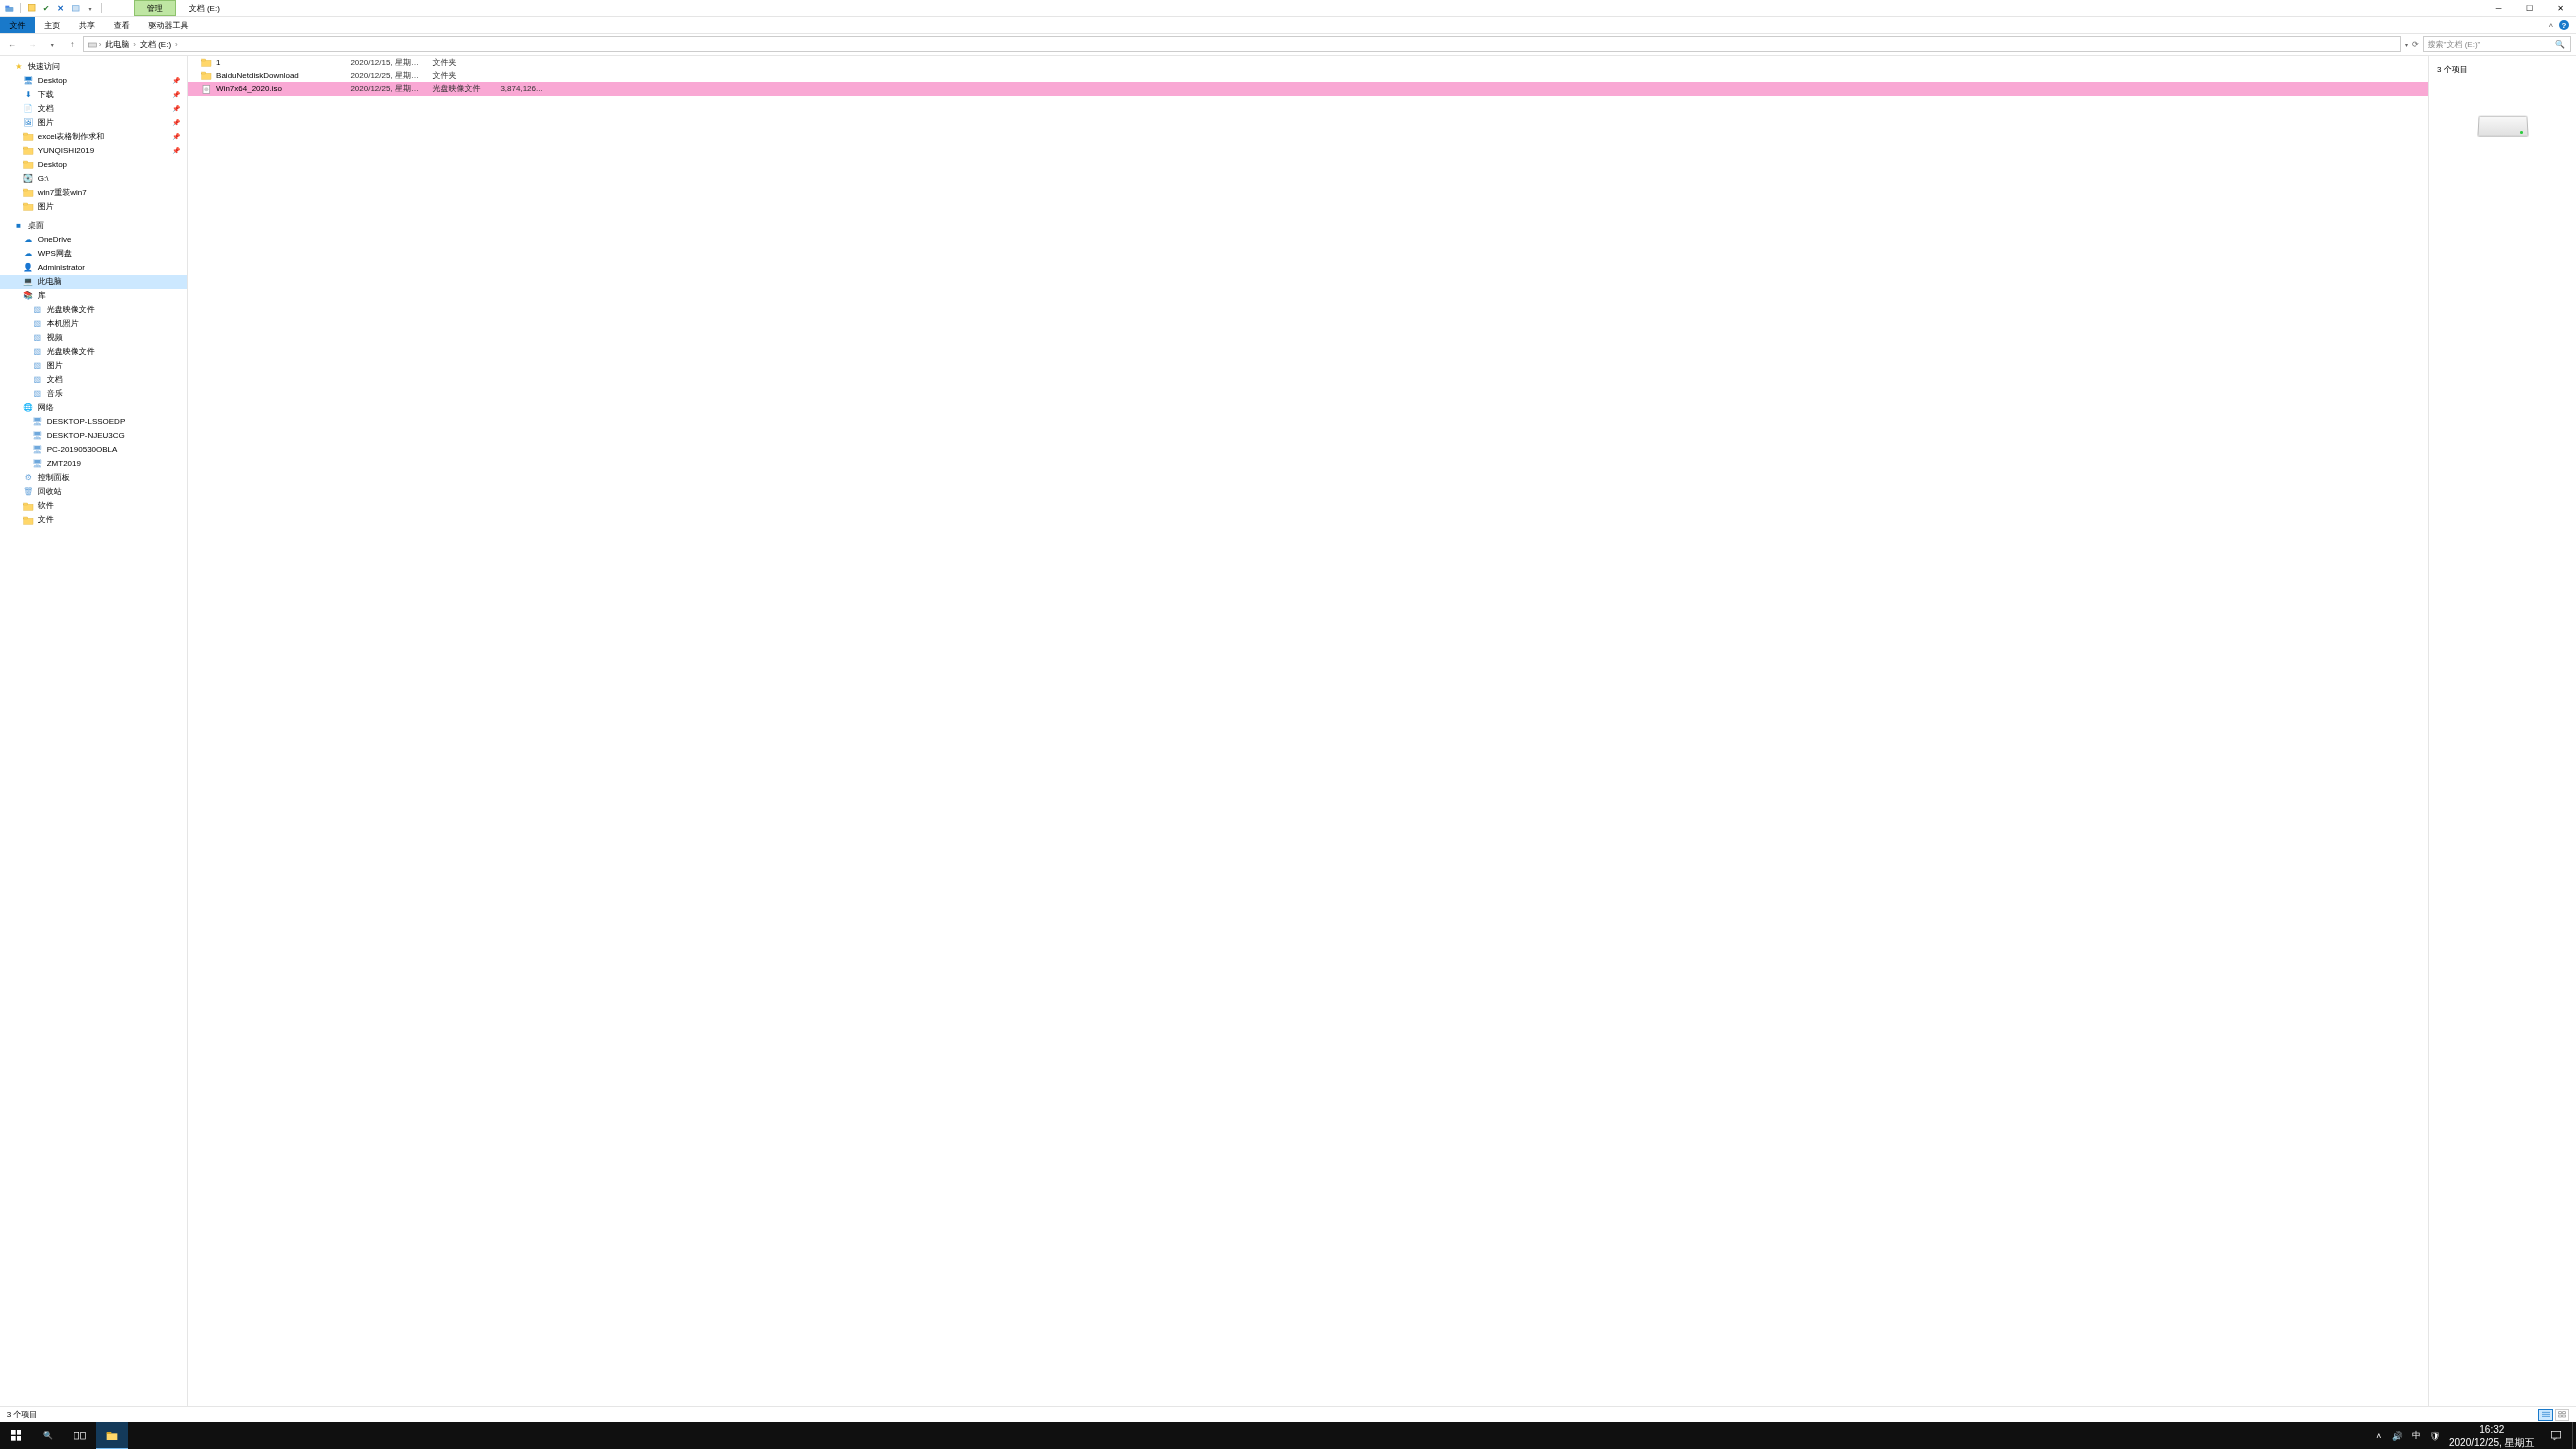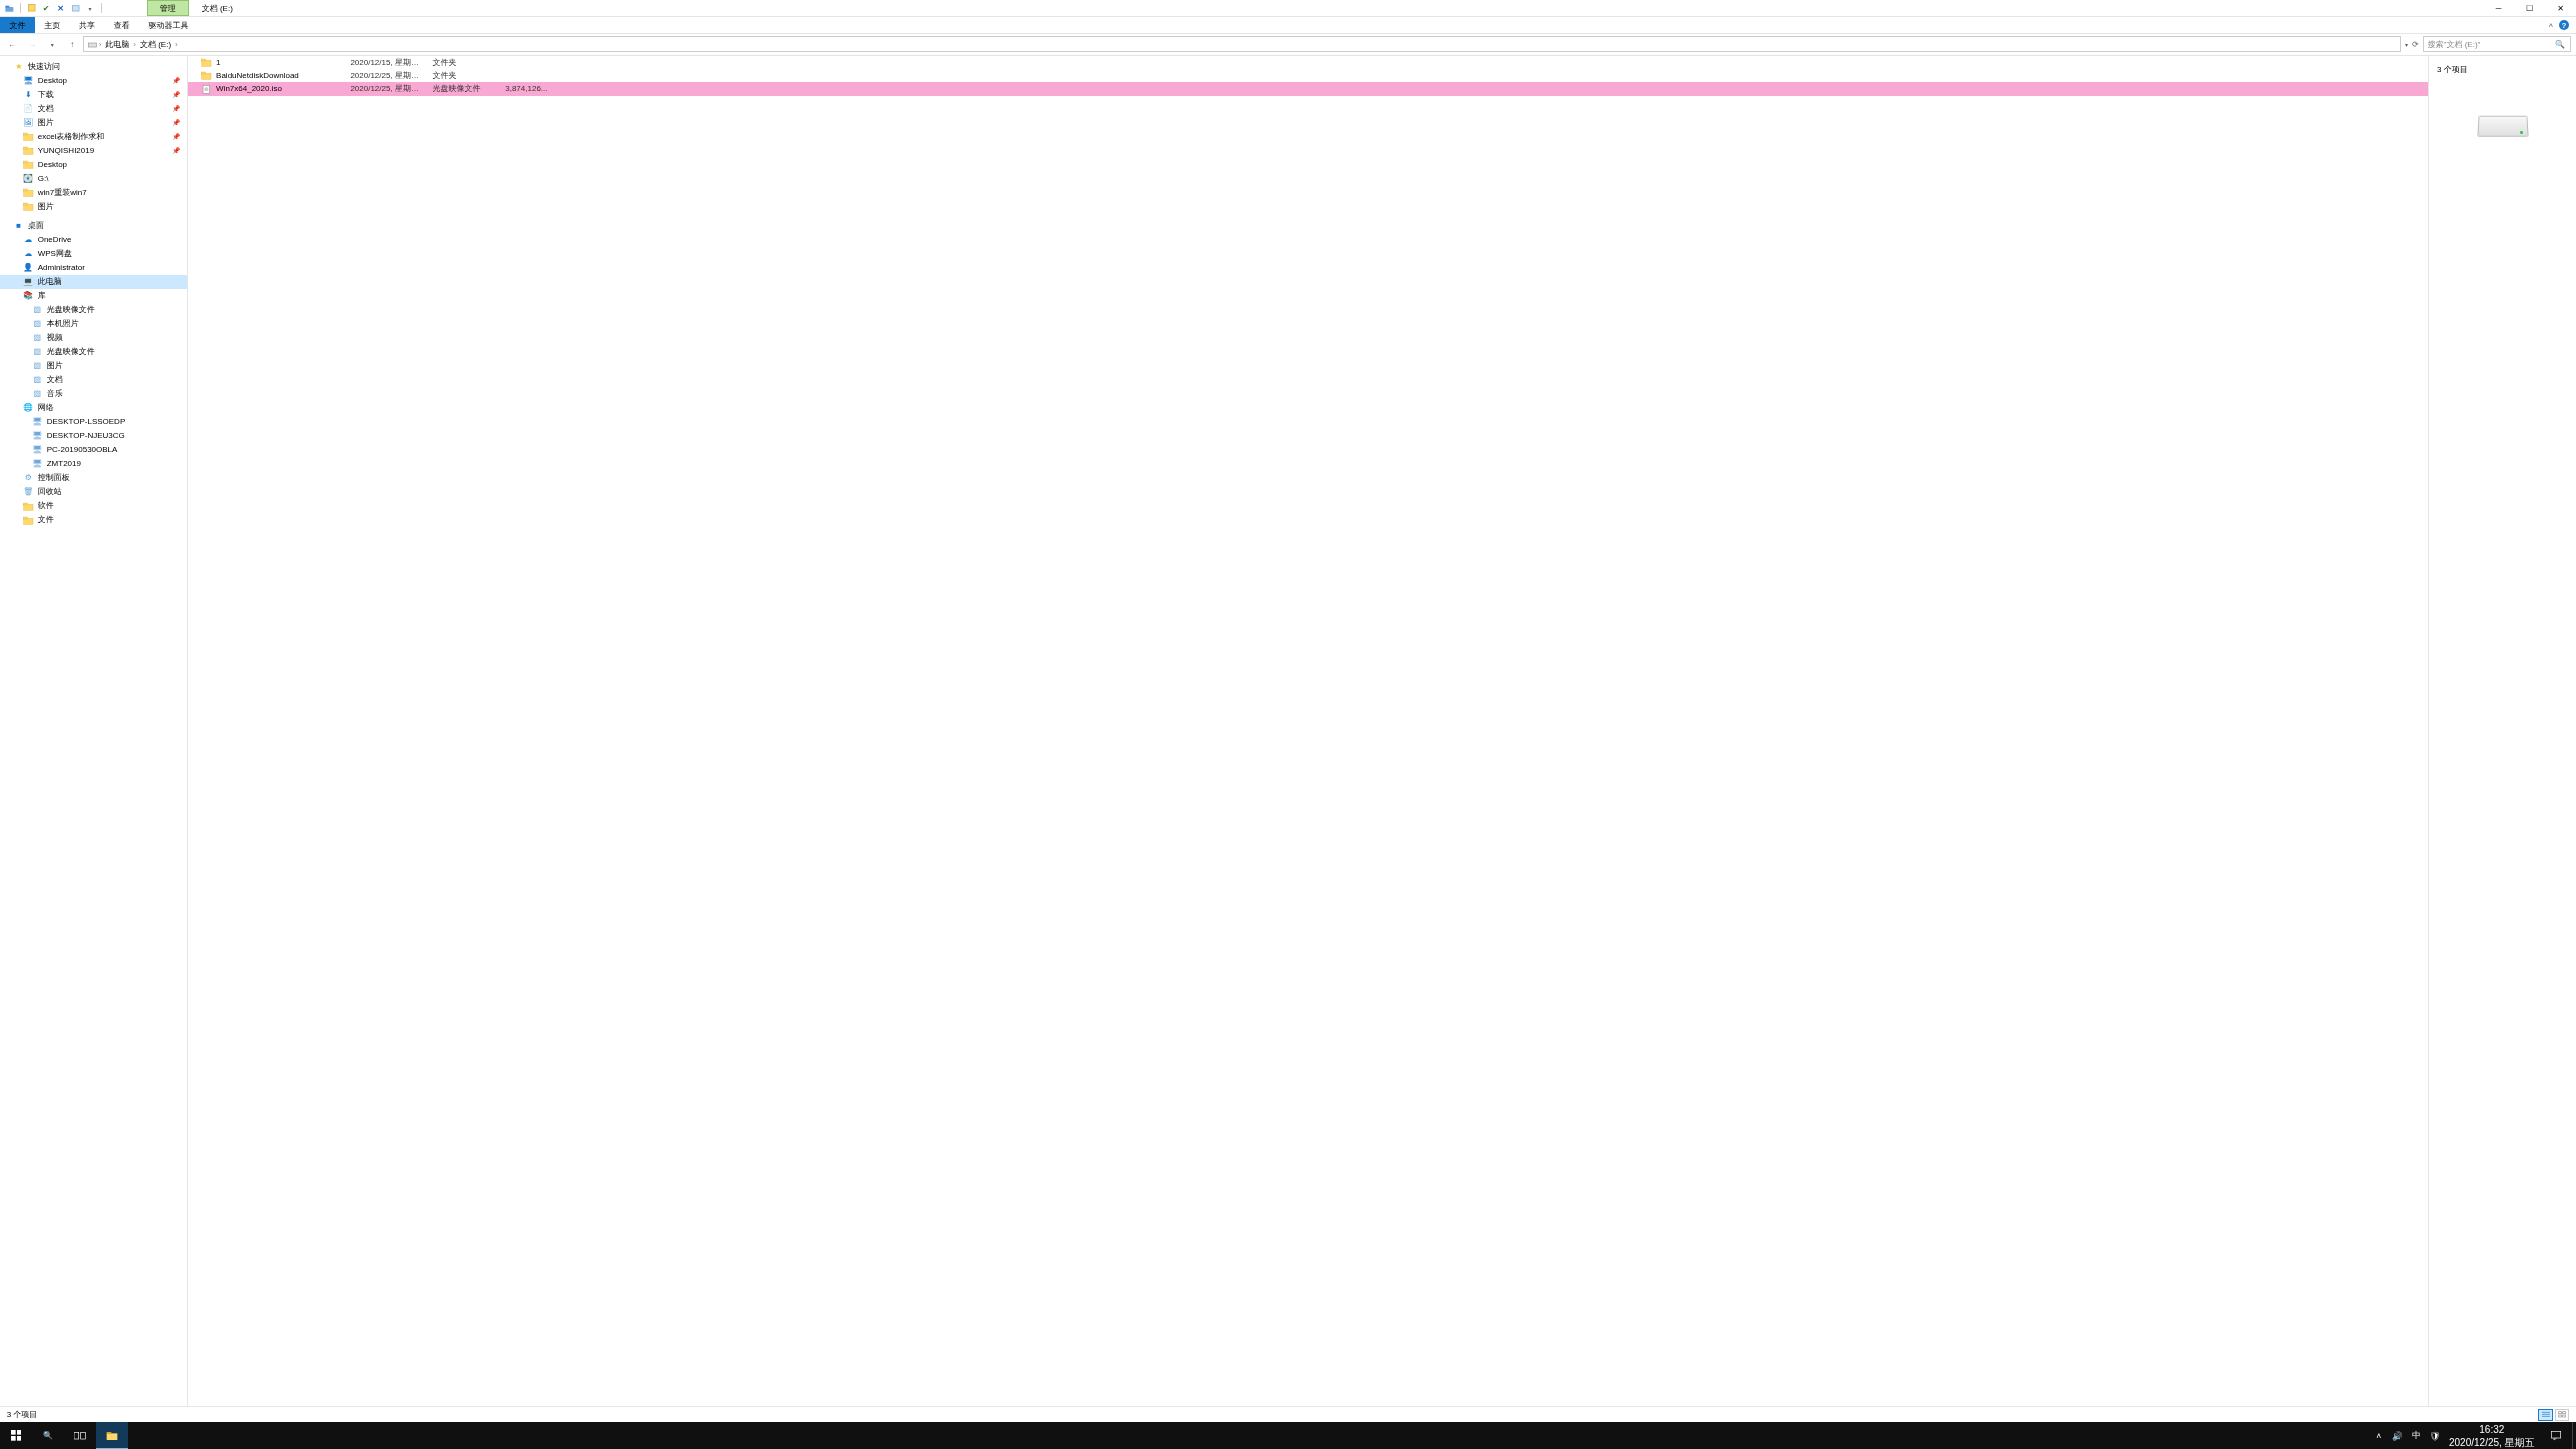--- a/index.html
+++ b/index.html
@@ -3,21 +3,21 @@
 <meta charset="utf-8">
 <style>
 *{margin:0;padding:0;box-sizing:border-box;font-family:"Microsoft YaHei","Segoe UI",sans-serif;font-size:8px;color:#000}
 body{background:#fff;width:2576px;height:1449px;overflow:hidden;transform-origin:top left}
 .window{width:100%;height:calc(100% - 27px);display:flex;flex-direction:column;background:#fff}
 
 .titlebar{height:17px;display:flex;align-items:center;background:#fff;border-bottom:0.7px solid #e5e5e5}
 .qat{display:flex;align-items:center;gap:4px;padding:0 4px}
 .qat-icon{width:10.7px;height:10.7px;display:flex;align-items:center;justify-content:center}
 .qat-sep{width:0.7px;height:10.7px;background:#ccc;margin:0 1.3px}
-.title-tabs{display:flex;height:100%;align-items:stretch;margin-left:40px}
+.title-tabs{display:flex;height:100%;align-items:stretch;margin-left:27px}
 .title-tab{padding:0 12px;display:flex;align-items:center;border:0.7px solid transparent}
 .title-tab.green{background:#bfe6a3;border-color:#8ec26d}
 .title-tab.plain{background:#fff}
 .win-controls{margin-left:auto;display:flex}
 .win-btn{width:31px;height:17px;display:flex;align-items:center;justify-content:center}
 
 .ribbon-tabs{height:17px;display:flex;align-items:stretch;background:#fff;border-bottom:0.7px solid #e5e5e5}
 .ribbon-tab{padding:0 9.4px;display:flex;align-items:center;cursor:default}
 .ribbon-tab.file{background:#1979ca;color:#fff}
 .ribbon-tabs .spacer{flex:1}
@@ -53,21 +53,21 @@
 .col.type{width:68px}
 .col.size{width:60px;text-align:right}
 .sort-ind{position:absolute;left:50%;top:-4.7px;transform:translateX(-50%);font-size:6px;color:#888}
 .rows{flex:1;overflow:auto}
 .row{height:13.4px;display:flex;align-items:center;padding-left:9.4px}
 .row.selected{background:#f9a8d4}
 .cell{padding:0 4px;overflow:hidden;text-overflow:ellipsis;white-space:nowrap}
 .cell.name{width:149px;display:flex;align-items:center;gap:4px}
 .cell.date{width:82px;color:#333}
 .cell.type{width:68px;color:#333}
-.cell.size{width:60px;text-align:center;color:#333}
+.cell.size{width:60px;text-align:left;color:#333}
 
 .preview{width:148px;border-left:0.7px solid #e5e5e5;padding:8px;display:flex;flex-direction:column;align-items:center}
 .preview-title{align-self:flex-start;margin-bottom:34px}
 .drive-img{width:54px;height:32px;position:relative}
 .drive-body{position:absolute;width:50px;height:21.5px;bottom:4px;left:2px;background:linear-gradient(#f8f8f8,#e0e0e0);border:0.7px solid #bbb;border-radius:1.3px;transform:perspective(134px) rotateX(18deg)}
 .drive-led{position:absolute;right:6.7px;bottom:6.7px;width:2.7px;height:2.7px;background:#2ecc40;border-radius:50%}
 
 .statusbar{height:16px;border-top:0.7px solid #e5e5e5;display:flex;align-items:center;padding:0 6.7px}
 .statusbar .spacer{flex:1}
 .view-toggle{display:flex;gap:1.3px}

